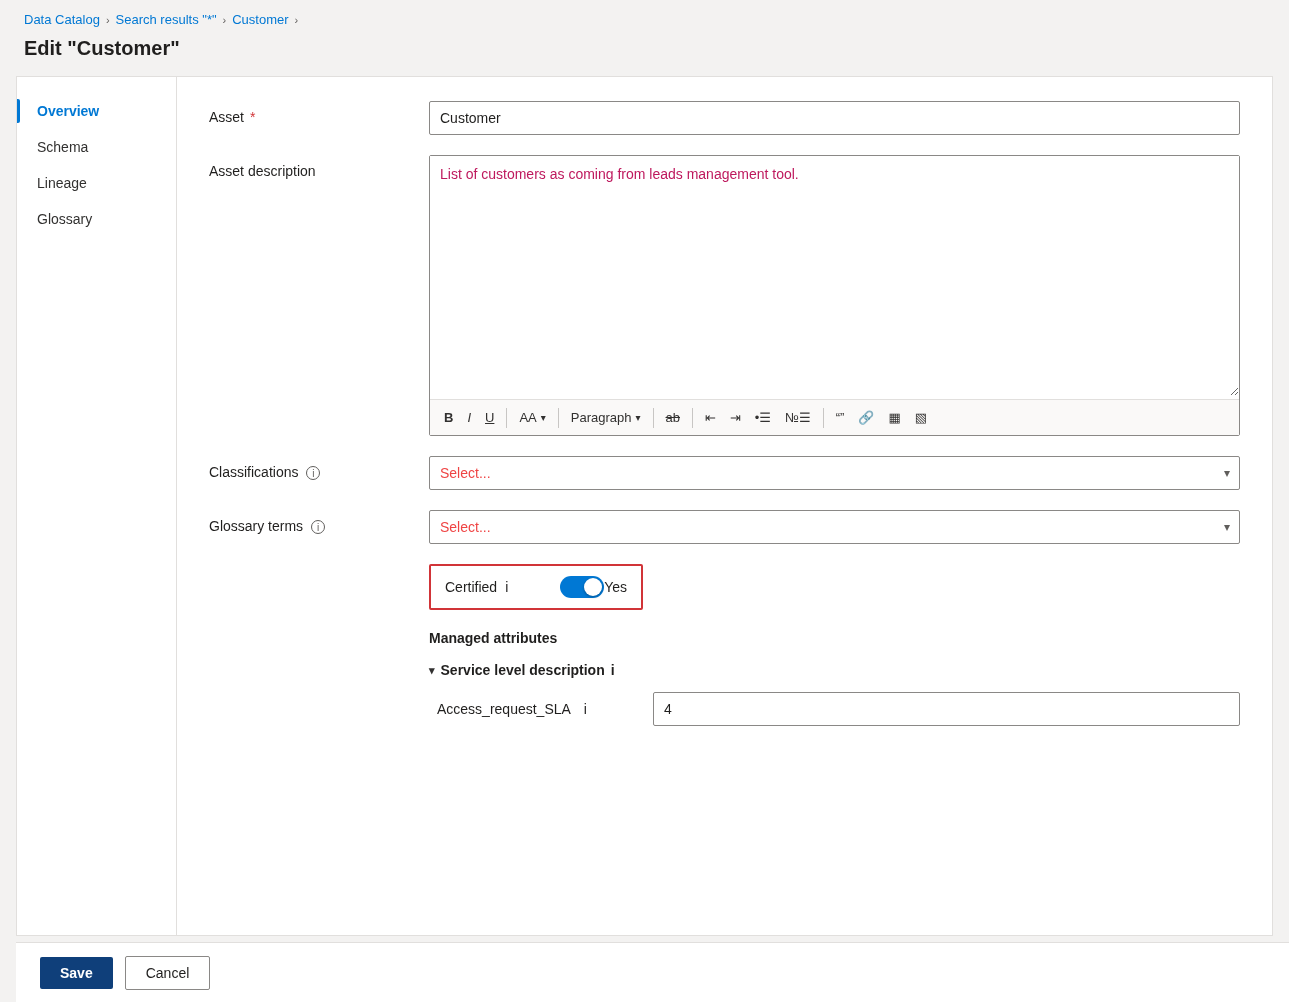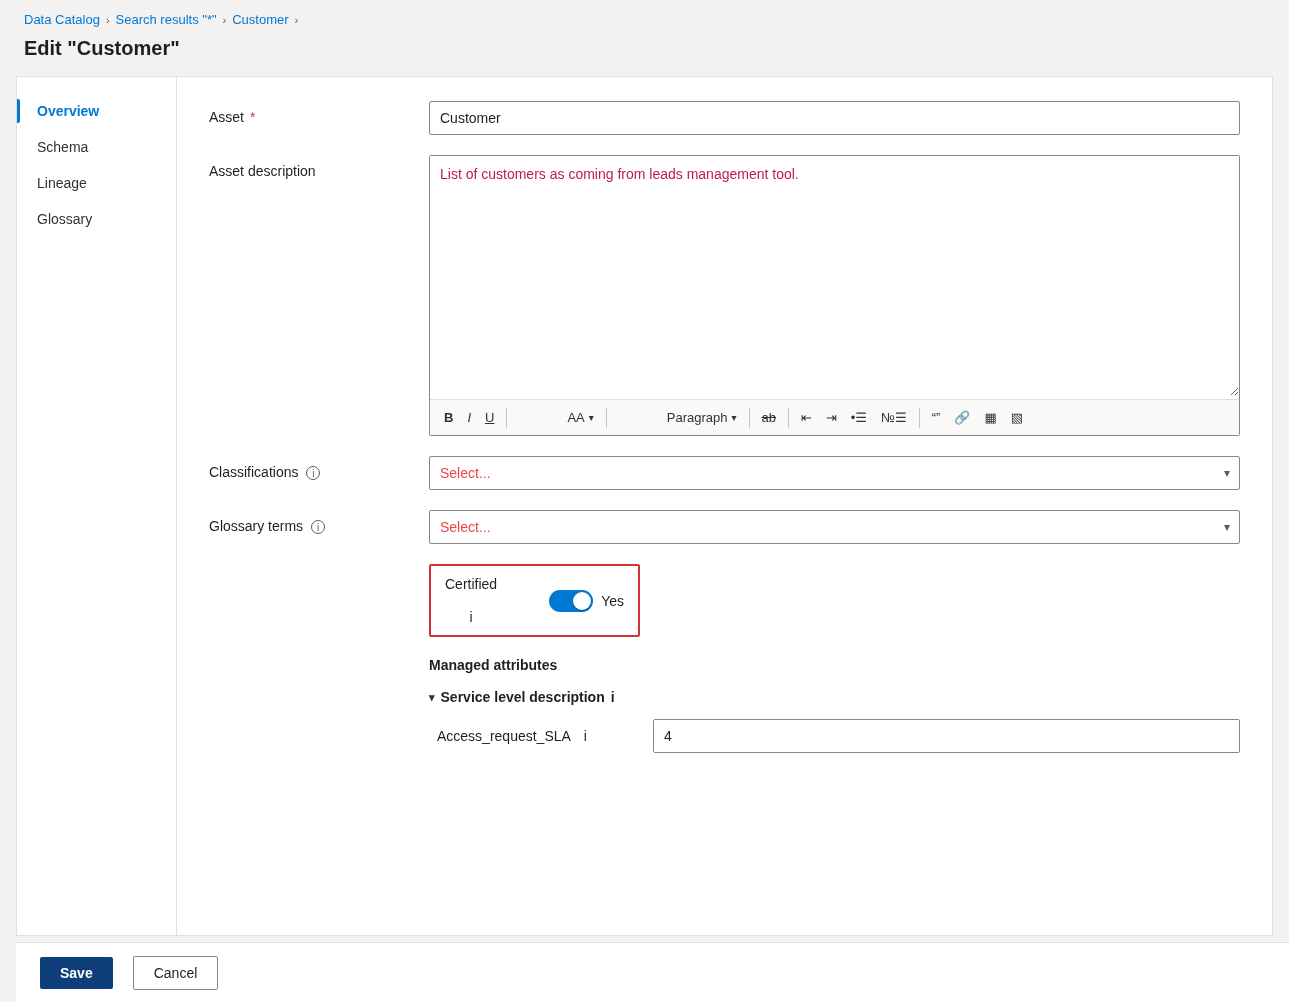--- a/index.html
+++ b/index.html
@@ -174,21 +174,20 @@
     .toolbar-divider {
       width: 1px;
       height: 20px;
       background: #c8c6c4;
       margin: 0 4px;
     }
     .toolbar-btn.dropdown {
       display: flex;
       align-items: center;
       gap: 4px;
-      margin-left: 48px;
     }
 
     .select-dropdown {
       width: 100%;
       height: 34px;
       border: 1px solid #8a8886;
       border-radius: 2px;
       padding: 6px 10px;
       font-size: 14px;
       font-family: inherit;
@@ -225,28 +224,26 @@
       padding: 10px 14px;
       display: flex;
       align-items: center;
       gap: 12px;
       background: #fff;
     }
 
     .certified-label-group {
       display: flex;
       align-items: center;
-      gap: 17px;
-      flex-direction: column;
+      gap: 8px;
     }
 
     .toggle-wrapper {
       display: flex;
       align-items: center;
-      gap: 8px;
       margin-left: 40px;
     }
 
     .toggle {
       position: relative;
       width: 44px;
       height: 22px;
     }
     .toggle-slider {
       position: absolute;
@@ -357,21 +354,20 @@
 
     .btn-cancel {
       background: #fff;
       color: #201f1e;
       border: 1px solid #8a8886;
       border-radius: 2px;
       padding: 8px 20px;
       font-size: 14px;
       cursor: pointer;
       font-family: inherit;
-      margin-left: 8px;
     }
 
     .content-scroll {
       padding-bottom: 80px;
     }
   </style>
 </head>
 <body>
 
 <div class="breadcrumb">

